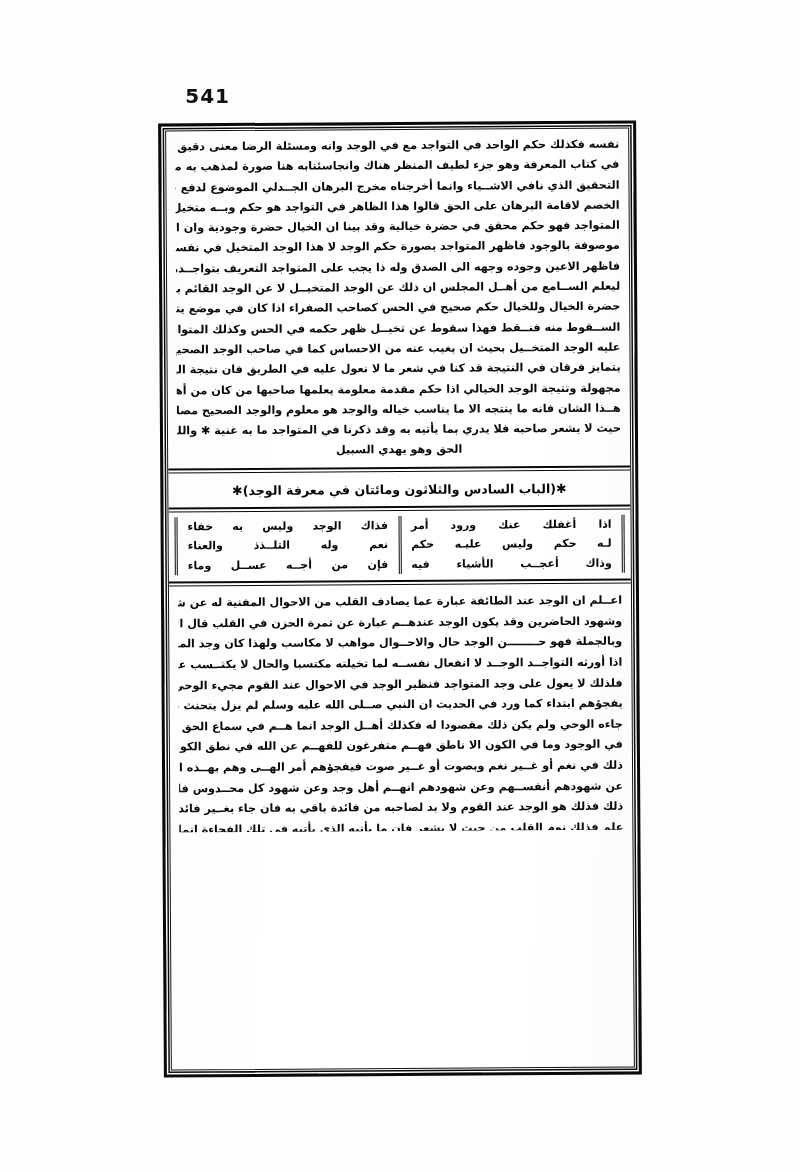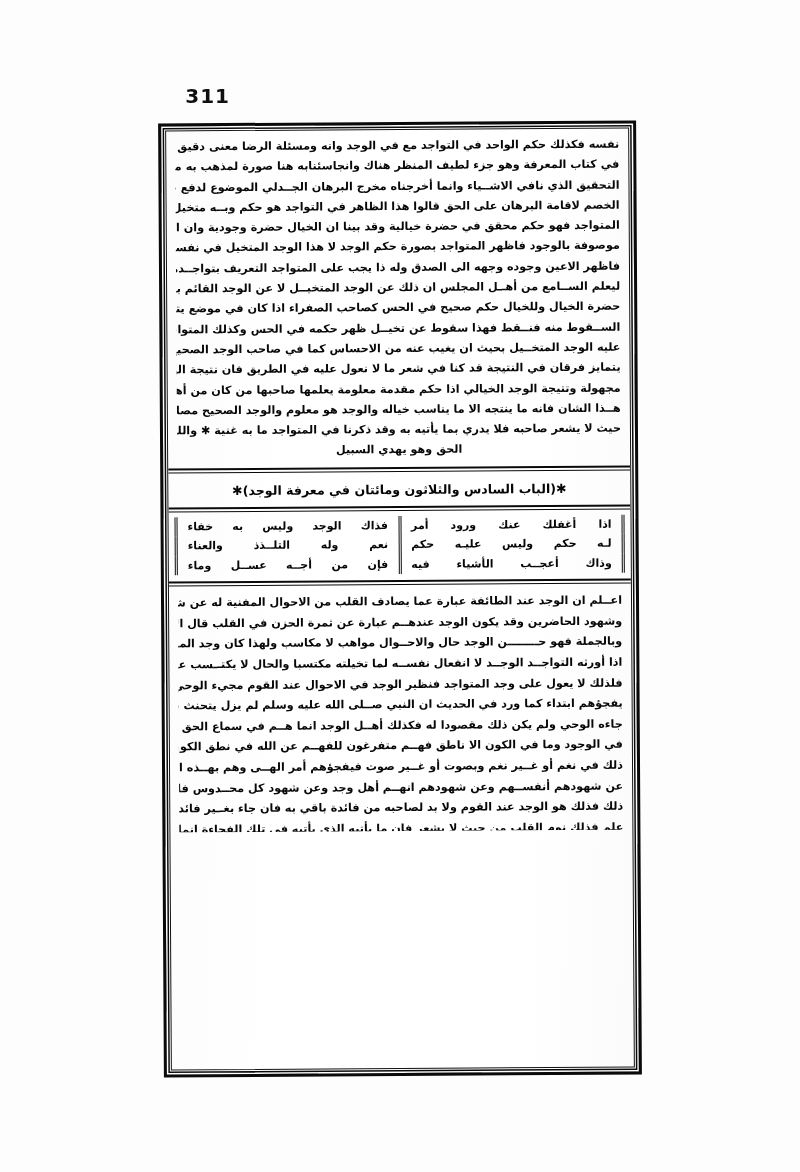--- a/index.html
+++ b/index.html
@@ -178,21 +178,21 @@
     background:
       linear-gradient(92deg, rgba(0,0,0,0.012) 0%, rgba(0,0,0,0) 28%),
       linear-gradient(272deg, rgba(0,0,0,0.015) 0%, rgba(0,0,0,0) 24%);
   }
 </style>
 </head>
 <body>
 
 <div id="page-sheet">
 
-  <div id="folio-number">311</div>
+  <div id="folio-number">541</div>
 
   <div id="text-frame">
     <div id="frame-inner">
 
       <div id="upper-block" class="ar">
         <div class="line"><span>نفسه فكذلك حكم الواحد في التواجد مع في الوجد وانه ومسئلة الرضا معنى دقيق ذكرناه</span></div>
         <div class="line"><span>في كتاب المعرفة وهو جزء لطيف المنظر هناك وانجاسئنابه هنا صورة لمذهب به مــذهب</span></div>
         <div class="line"><span>التحقيق الذي نافي الاشــياء وانما أخرجناه مخرج البرهان الجــدلي الموضوع لدفع حـة</span></div>
         <div class="line"><span>الخصم لاقامة البرهان على الحق قالوا هذا الظاهر في التواجد هو حكم وبــه متخيل في نفس</span></div>
         <div class="line"><span>المتواجد فهو حكم محقق في حضرة خيالية وقد بينا ان الخيال حضرة وجودية وان المتخيلات</span></div>

